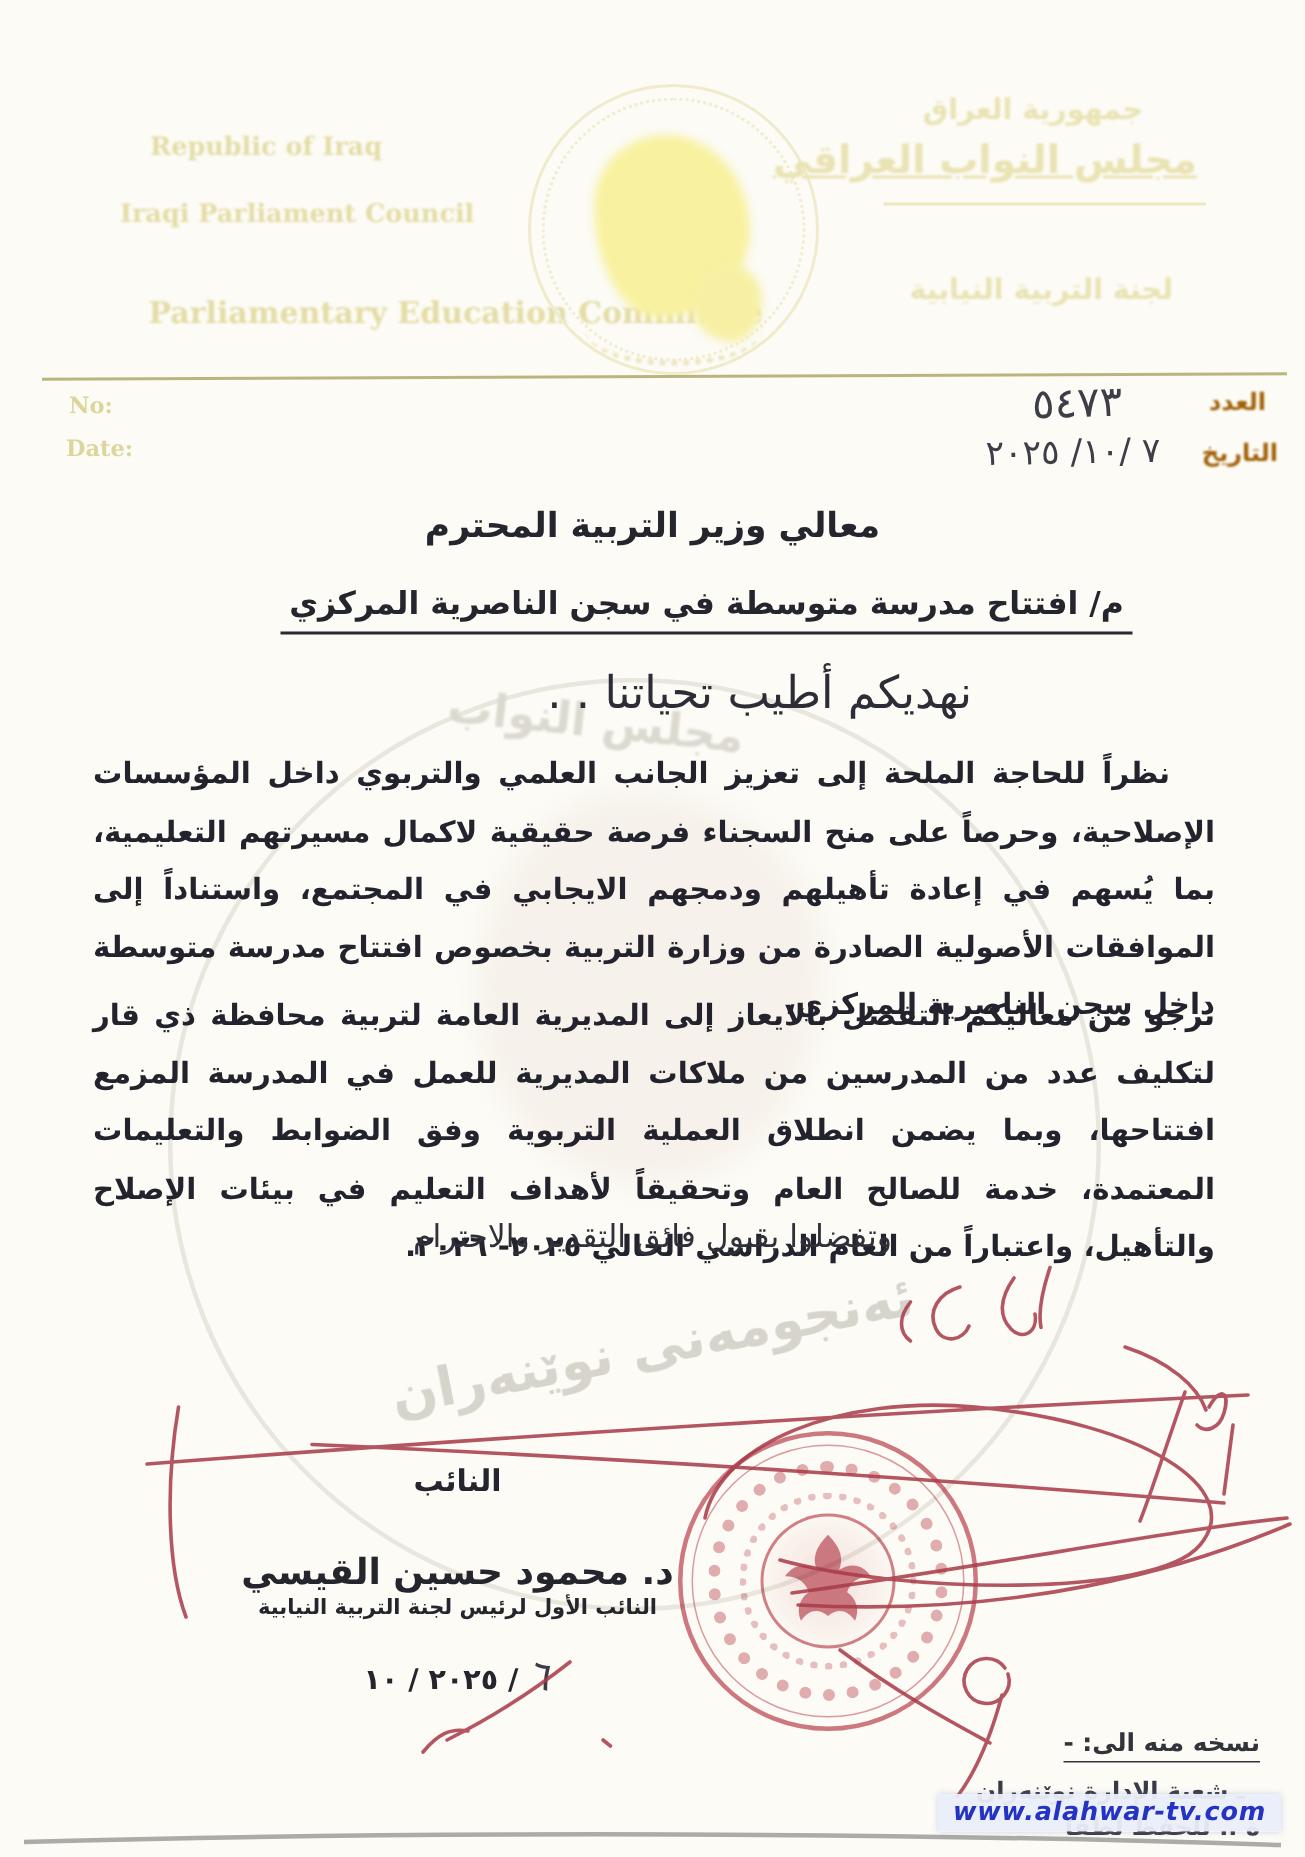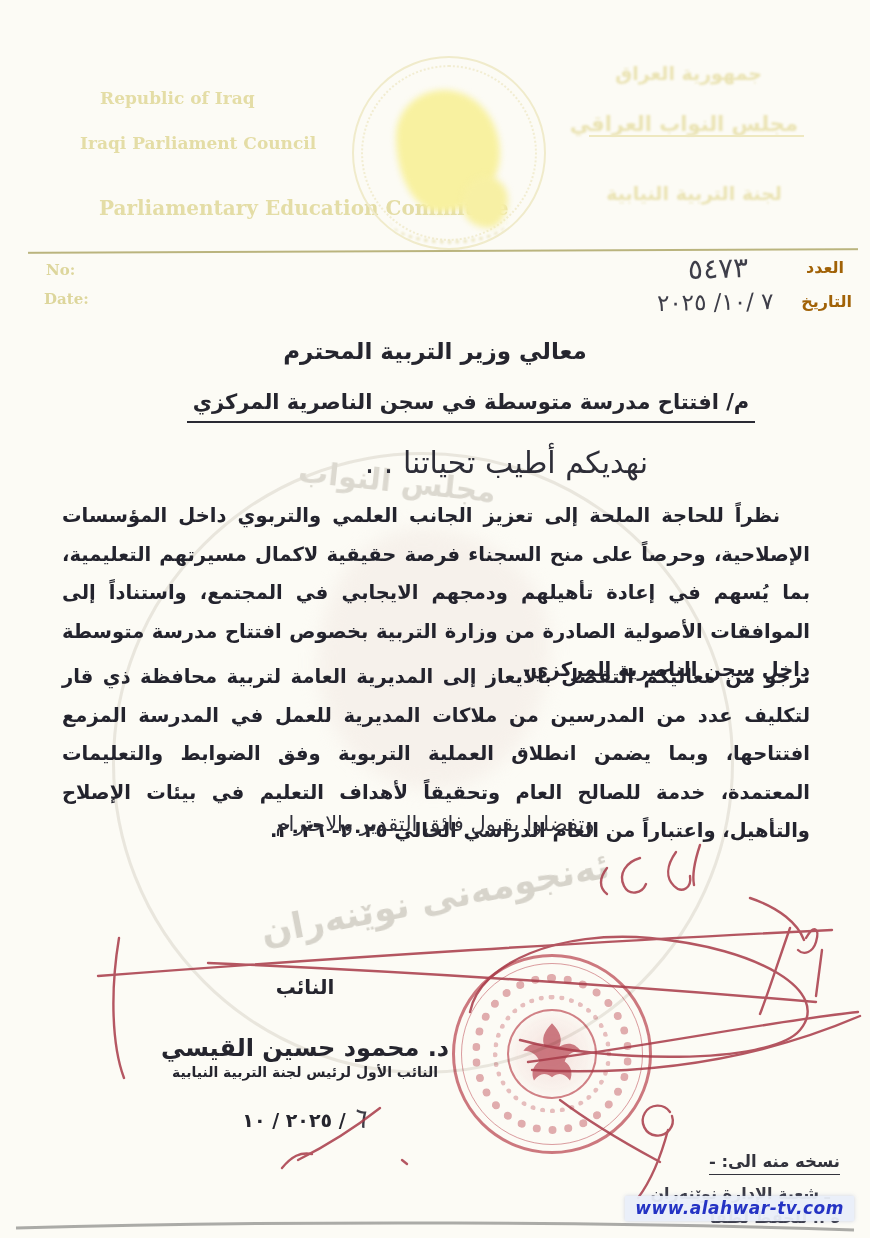--- a/index.html
+++ b/index.html
@@ -106,21 +106,21 @@
   <div class="abs hdr-en" style="left:66px;top:196px;font-size:20px;margin-left:33px;">Parliamentary Education Committee</div>
 
   <div class="abs emblem">
     <div class="ring2"></div>
     <div class="map"></div>
     <div class="map2"></div>
     <div class="arc-b"></div>
   </div>
 
   <div class="abs hdr-ar" style="right:108px;top:62px;font-size:19px;">جمهورية العراق</div>
-  <div class="abs hdr-ar" style="right:72px;top:112px;font-size:21px;">مجلس النواب العراقي</div>
+  <div class="abs hdr-ar" style="right:72px;top:92px;font-size:26px;text-decoration:underline;">مجلس النواب العراقي</div>
   <div class="abs hdr-underline" style="right:66px;top:135px;width:215px;"></div>
   <div class="abs hdr-ar" style="right:88px;top:182px;font-size:19px;">لجنة التربية النيابية</div>
 
   <div class="abs rule"></div>
 
   <div class="abs ref-label-en" style="left:46px;top:261px;">No:</div>
   <div class="abs ref-label-en" style="left:44px;top:290px;">Date:</div>
   <div class="abs ref-label-ar" style="right:26px;top:258px;">العدد</div>
   <div class="abs ref-label-ar" style="right:18px;top:292px;">التاريخ</div>
   <div class="abs hand" style="right:122px;top:252px;font-size:28px;transform:rotate(-2deg);">٥٤٧٣</div>

